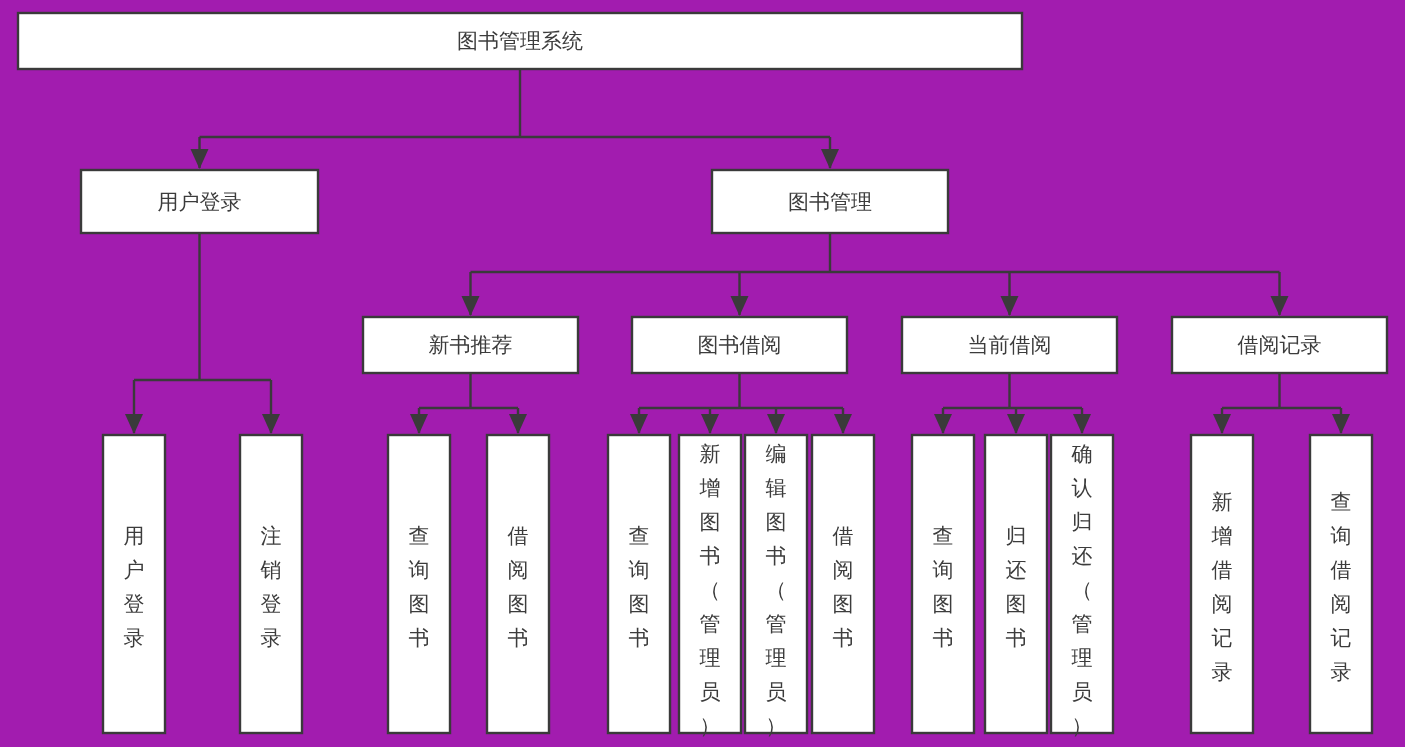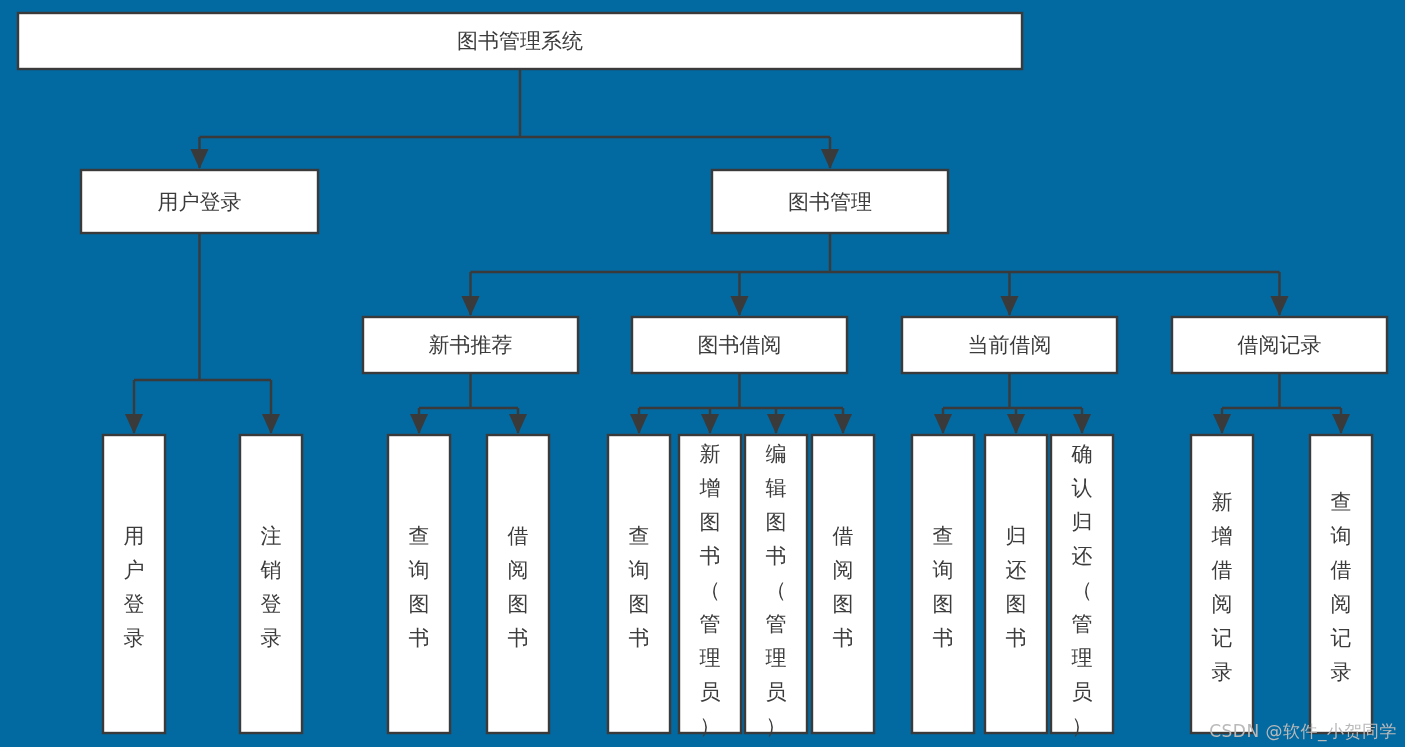--- a/index.html
+++ b/index.html
@@ -11,21 +11,21 @@
   body {
     width: 1405px;
     height: 747px;
     overflow: hidden;
     font-family: "DejaVu Sans", "Liberation Sans", sans-serif;
   }
   #diagram-root {
     position: relative;
     width: 1405px;
     height: 747px;
-    background: #0369a1;
+    background: #a21caf;
   }
   svg.diagram-canvas {
     position: absolute;
     top: 0;
     left: 0;
     width: 1405px;
     height: 747px;
     display: block;
   }
   .node-box {
@@ -205,15 +205,14 @@
           <rect x="1191" y="435" width="62" height="298" class="node-box"></rect>
           <text x="1222" y="0" class="node-label-vertical"><tspan x="1222" y="508.52">新</tspan><tspan x="1222" y="542.52">增</tspan><tspan x="1222" y="576.52">借</tspan><tspan x="1222" y="610.52">阅</tspan><tspan x="1222" y="644.52">记</tspan><tspan x="1222" y="678.52">录</tspan></text>
         </g>
         <g>
           <rect x="1310" y="435" width="62" height="298" class="node-box"></rect>
           <text x="1341" y="0" class="node-label-vertical"><tspan x="1341" y="508.52">查</tspan><tspan x="1341" y="542.52">询</tspan><tspan x="1341" y="576.52">借</tspan><tspan x="1341" y="610.52">阅</tspan><tspan x="1341" y="644.52">记</tspan><tspan x="1341" y="678.52">录</tspan></text>
         </g>
       </g>
   </svg>
 
-  <div class="watermark-text">CSDN @软件_小贺同学</div>
 
 </div>
 
 </body></html>

